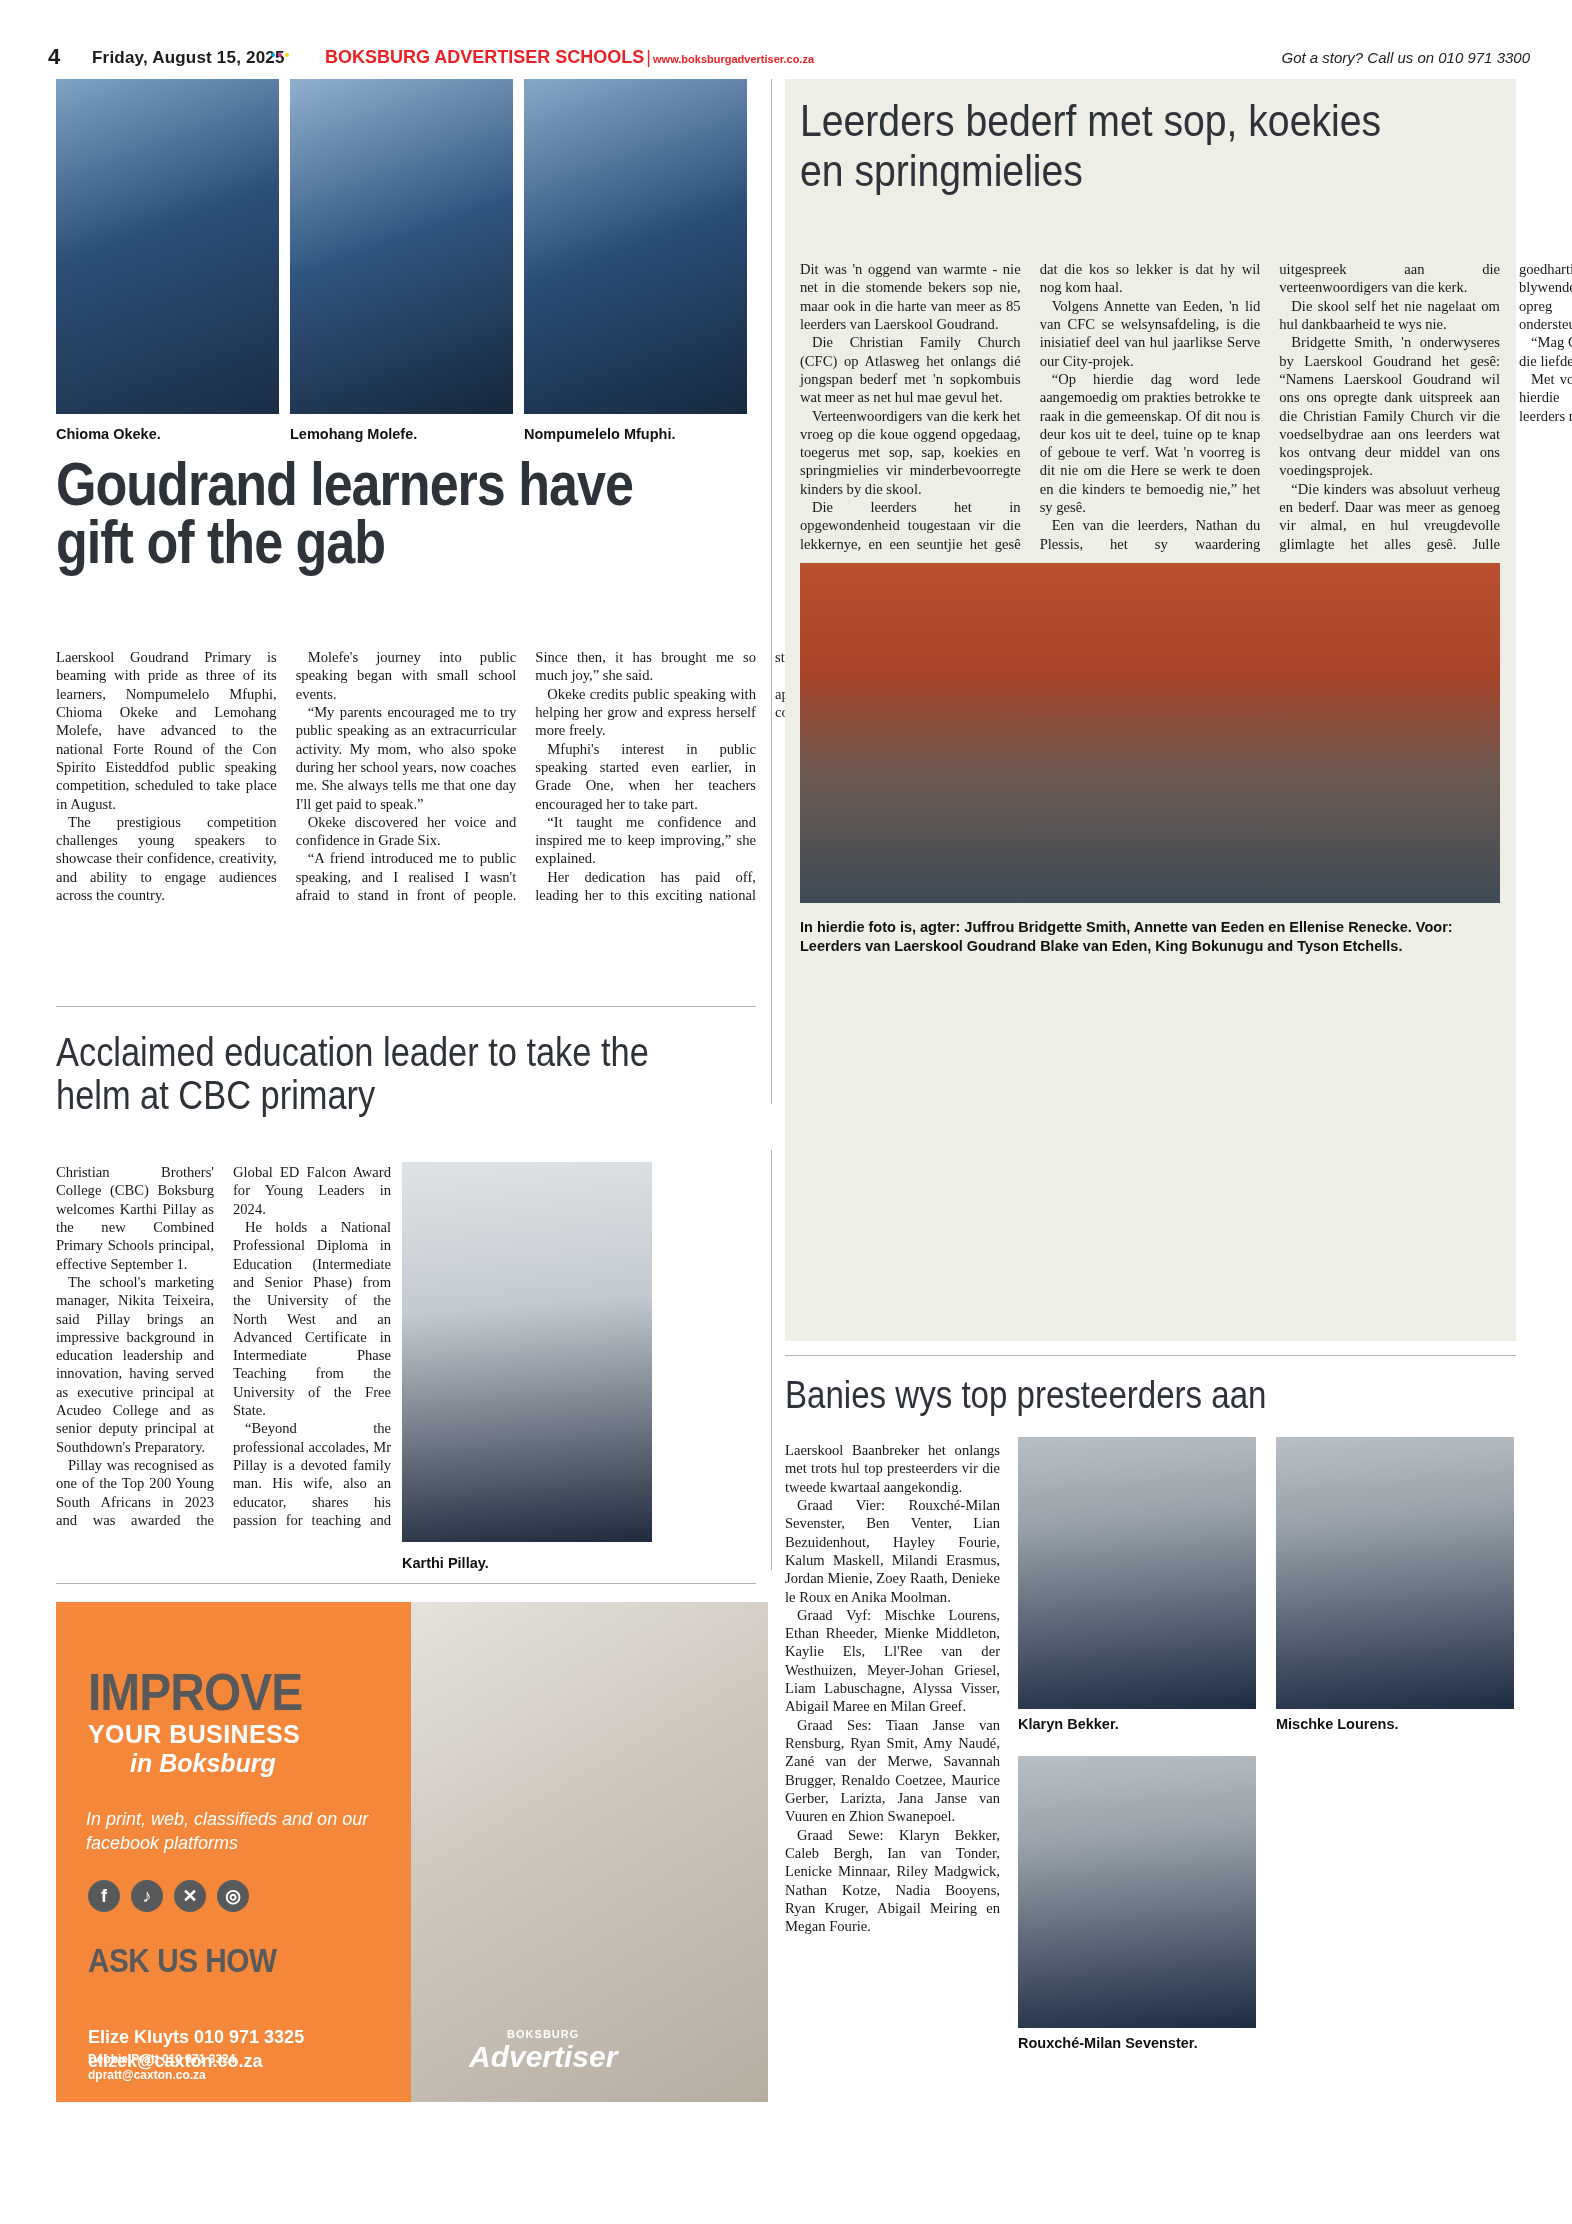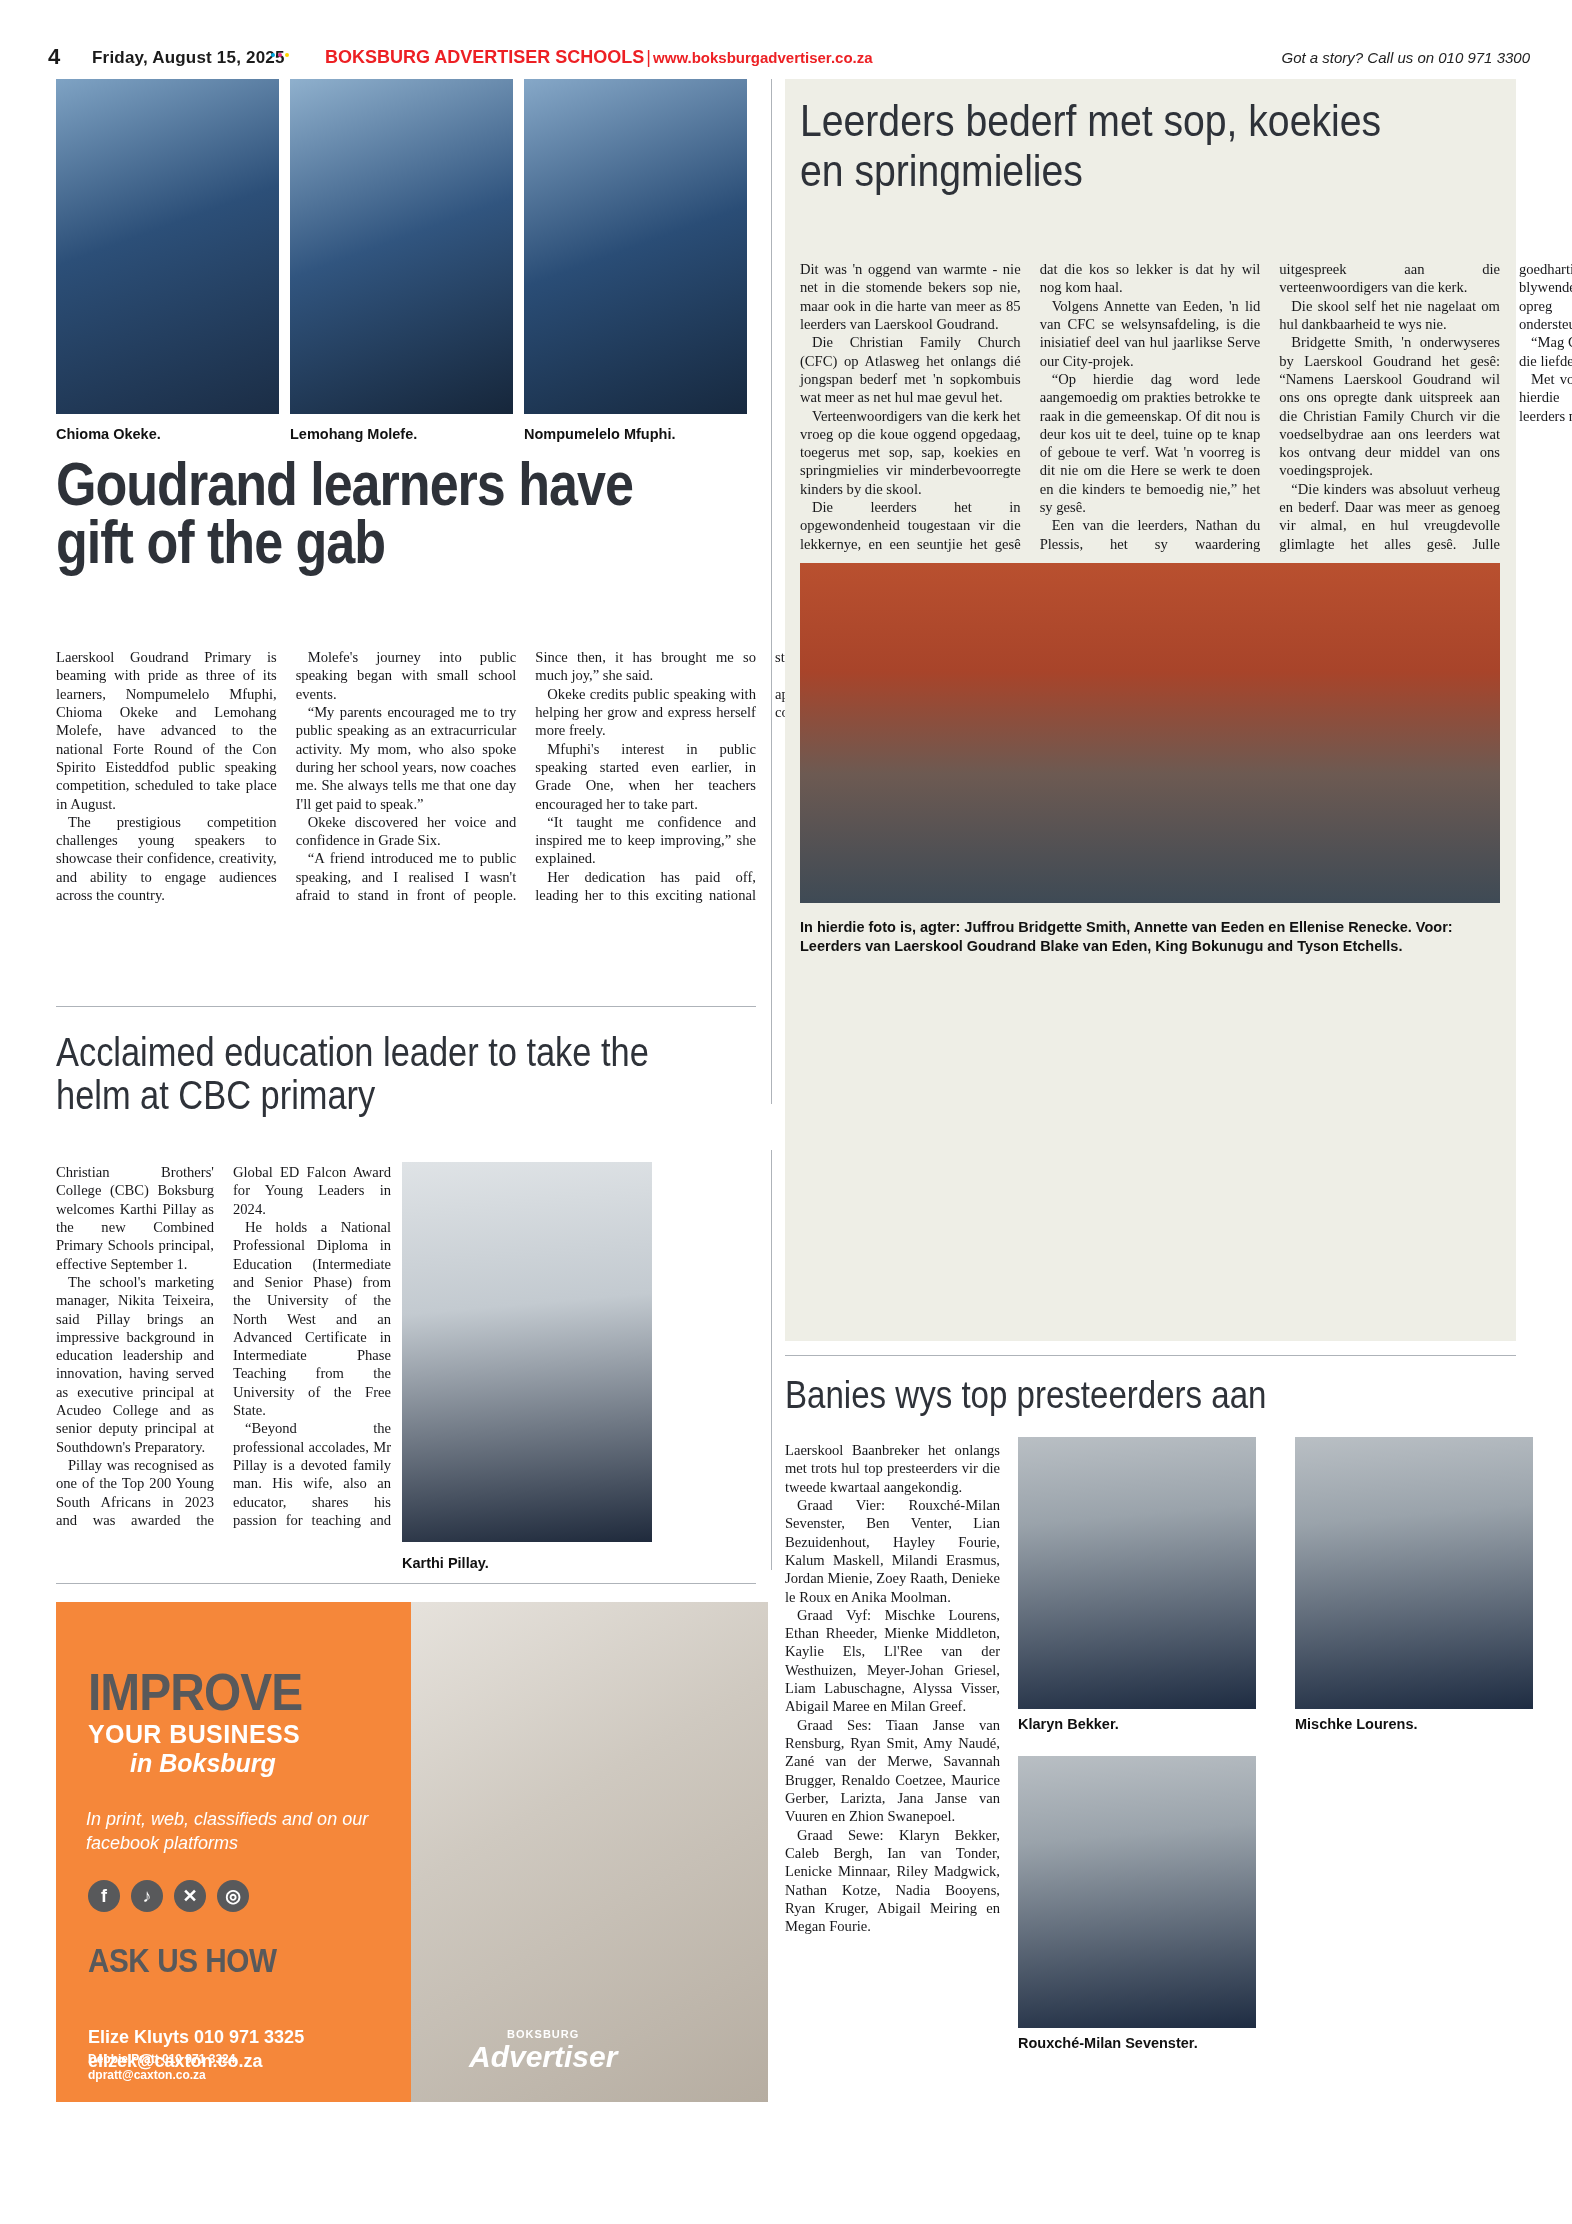--- a/index.html
+++ b/index.html
@@ -26,21 +26,21 @@
   .mh-dots { position: absolute; left: 271px; top: 9px; display: flex; gap: 3px; }
   .mh-dots i { width: 4px; height: 4px; border-radius: 50%; display: block; }
   .mh-dots i:nth-child(1){ background:#00a7e1; }
   .mh-dots i:nth-child(2){ background:#e8308a; }
   .mh-dots i:nth-child(3){ background:#ffd400; }
   .mh-brand {
     position: absolute; left: 325px; top: 3px; font-family: "Liberation Sans", sans-serif;
     font-weight: bold; font-size: 18px; color: #ed2024; white-space: nowrap;
   }
   .mh-brand .bar { color: #ed2024; font-weight: normal; padding: 0 2px; }
-  .mh-brand .url { font-size: 15px; }
+  .mh-brand .url { font-size: 11px; }
   .mh-story {
     position: absolute; right: 42px; top: 5px; font-family: "Liberation Sans", sans-serif;
     font-style: italic; font-size: 15px; color: #222;
   }
 
   
   .photo { background:#b9c2c9; overflow:hidden; position:relative; }
   .cap {
     font-family: "Liberation Sans", sans-serif; font-weight: bold;
     font-size: 14.5px; color:#111; line-height: 1.28; margin-top: 6px;
@@ -137,21 +137,21 @@
   
   .ban-head {
     position:absolute; left:785px; top:1375px; width:720px;
     font-family:"Liberation Sans", sans-serif; font-weight:normal;
     font-size:38px; line-height:1.08; color:#2e3239;
     transform: scaleX(0.87); transform-origin:left top;
   }
   .ban-cols { position:absolute; left:785px; top:1441px; width:215px; height:660px;
     column-count:1; }
   .ban-grid { position:absolute; left:1018px; top:1437px; width:498px; }
-  .ban-row { display:flex; gap:39px; }
+  .ban-row { display:flex; gap:20px; }
   .ban-cell { width:238px; }
   .ban-cell .ph { width:238px; height:272px; }
 
   
   .ph-a { background:linear-gradient(160deg,#7fa3c4 0%, #2c4f78 45%, #1b2d45 100%); }
   .ph-b { background:linear-gradient(160deg,#8fb0cd 0%, #31557f 48%, #16263a 100%); }
   .ph-c { background:linear-gradient(160deg,#86a8c8 0%, #2a4d76 50%, #17293f 100%); }
   .ph-group { background:linear-gradient(180deg,#b9502f 0%, #a8442a 32%, #6d5a52 62%, #3e4a55 100%); }
   .ph-person { background:linear-gradient(175deg,#dfe3e6 0%, #c3cad0 38%, #1f2a3c 100%); }
   .ph-kid { background:linear-gradient(175deg,#b9bfc4 0%, #9aa3ab 30%, #1e2c42 100%); }

